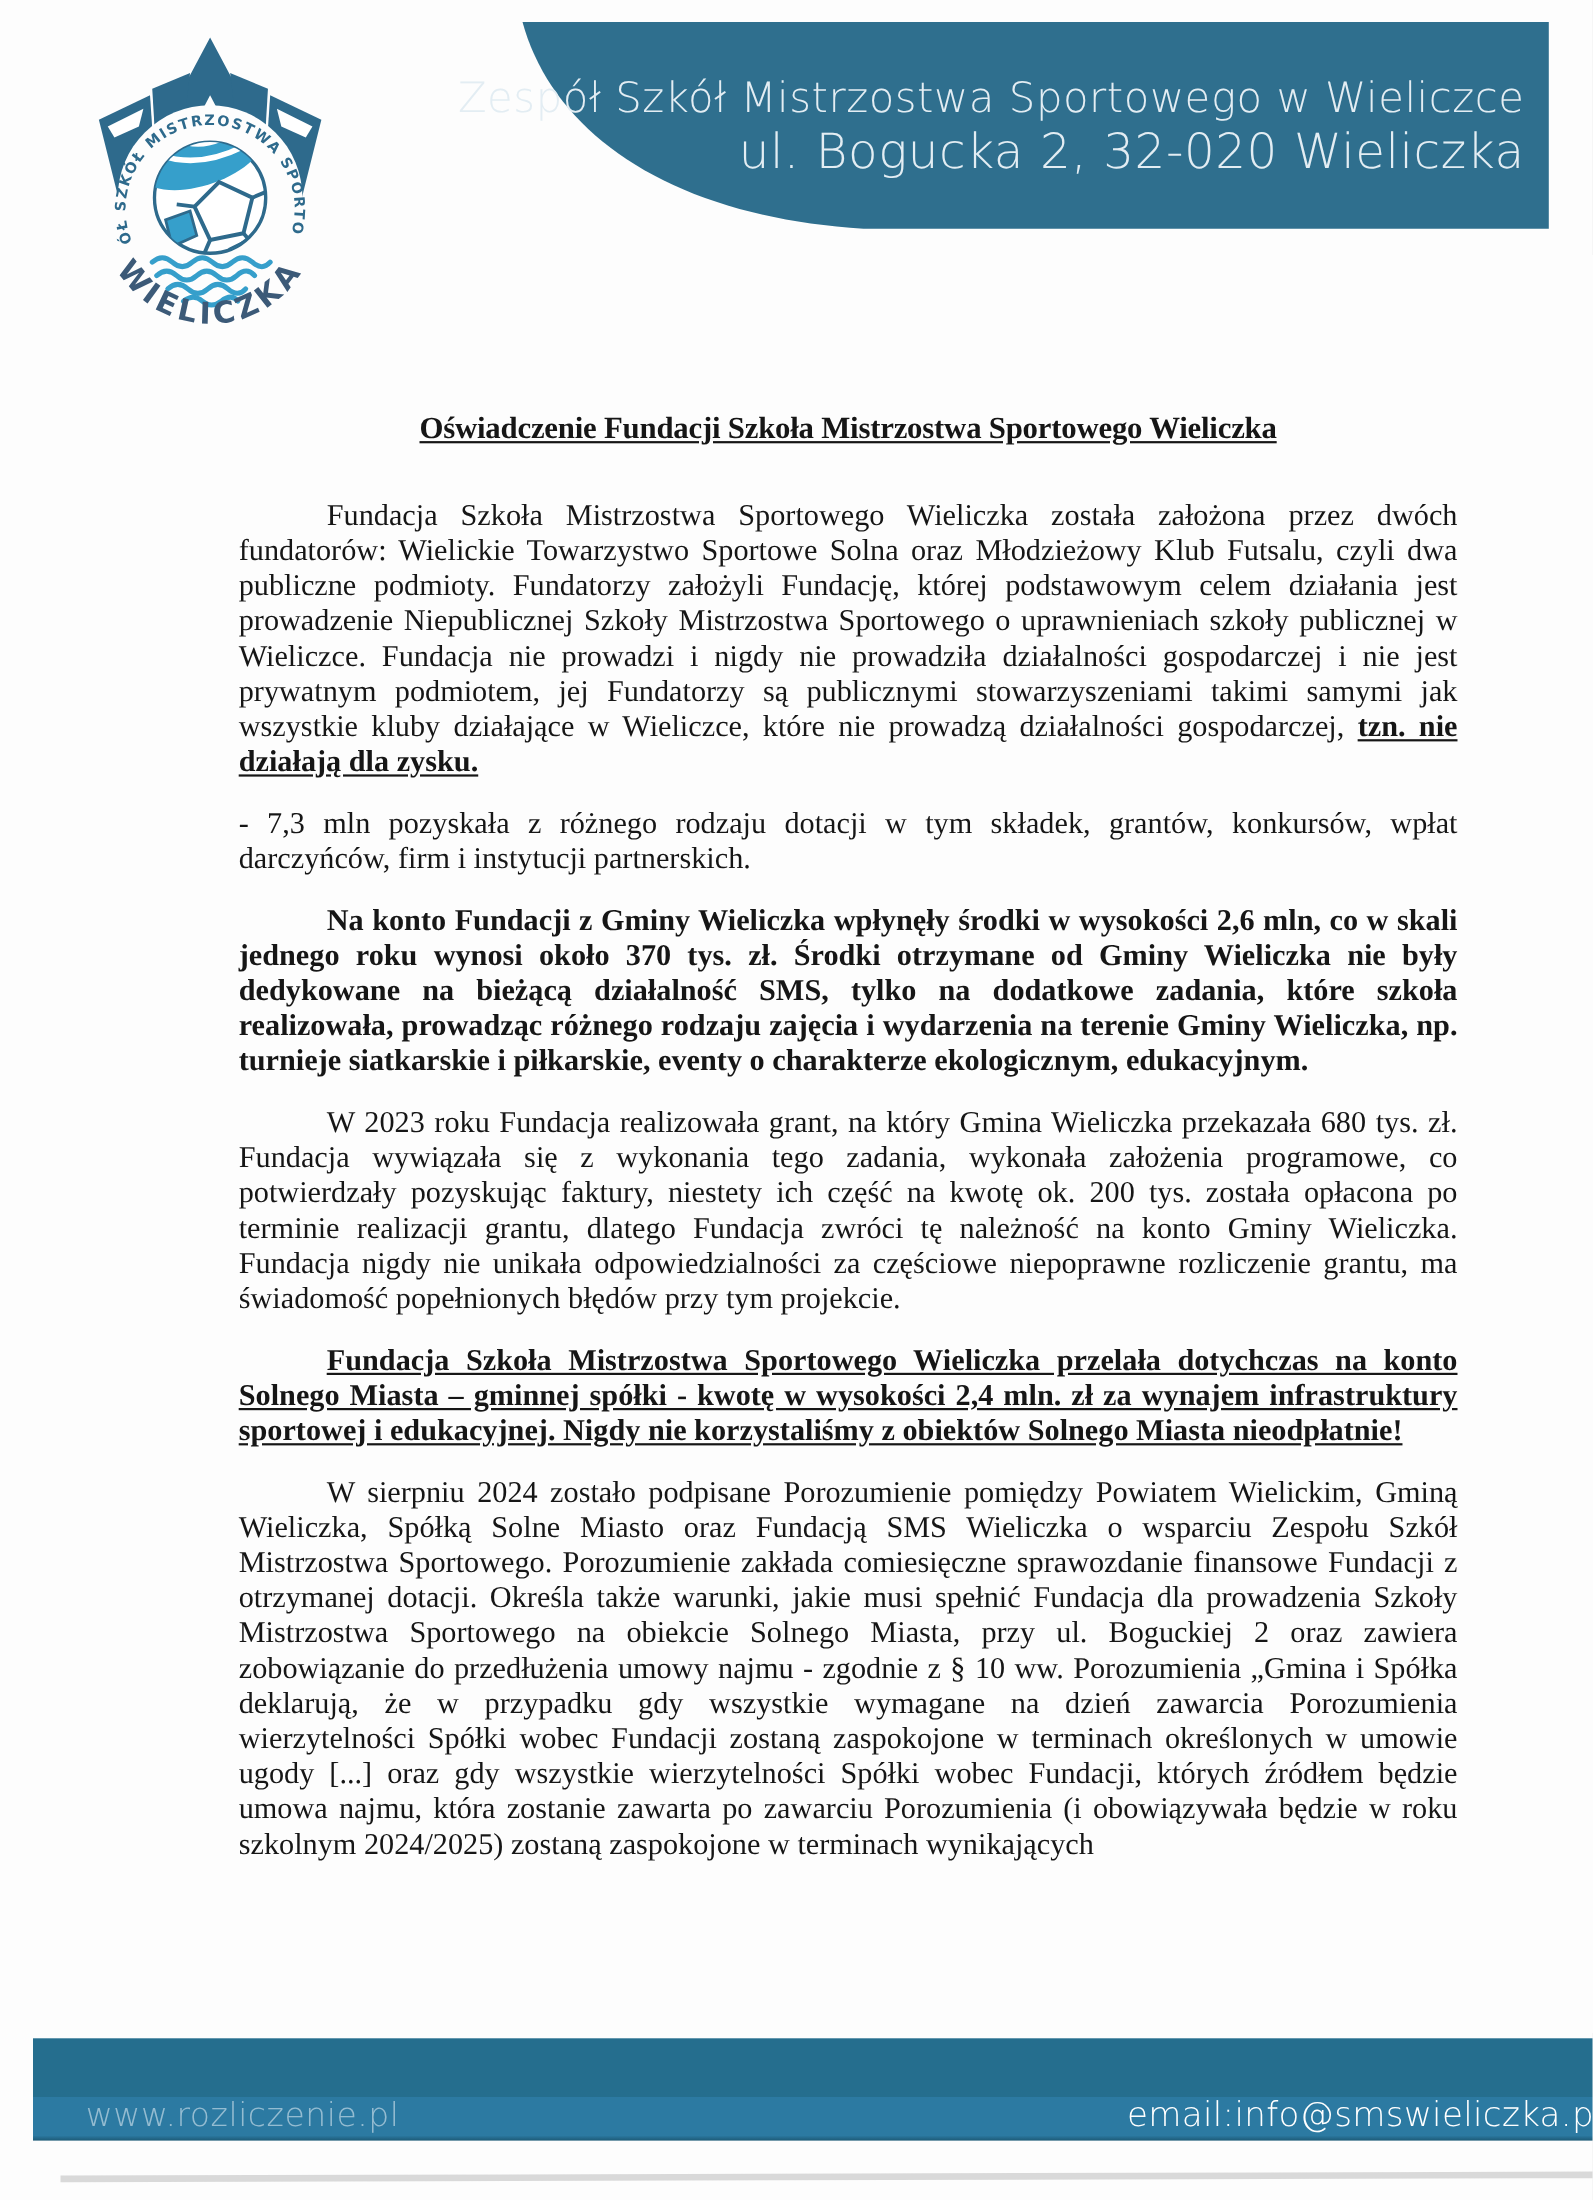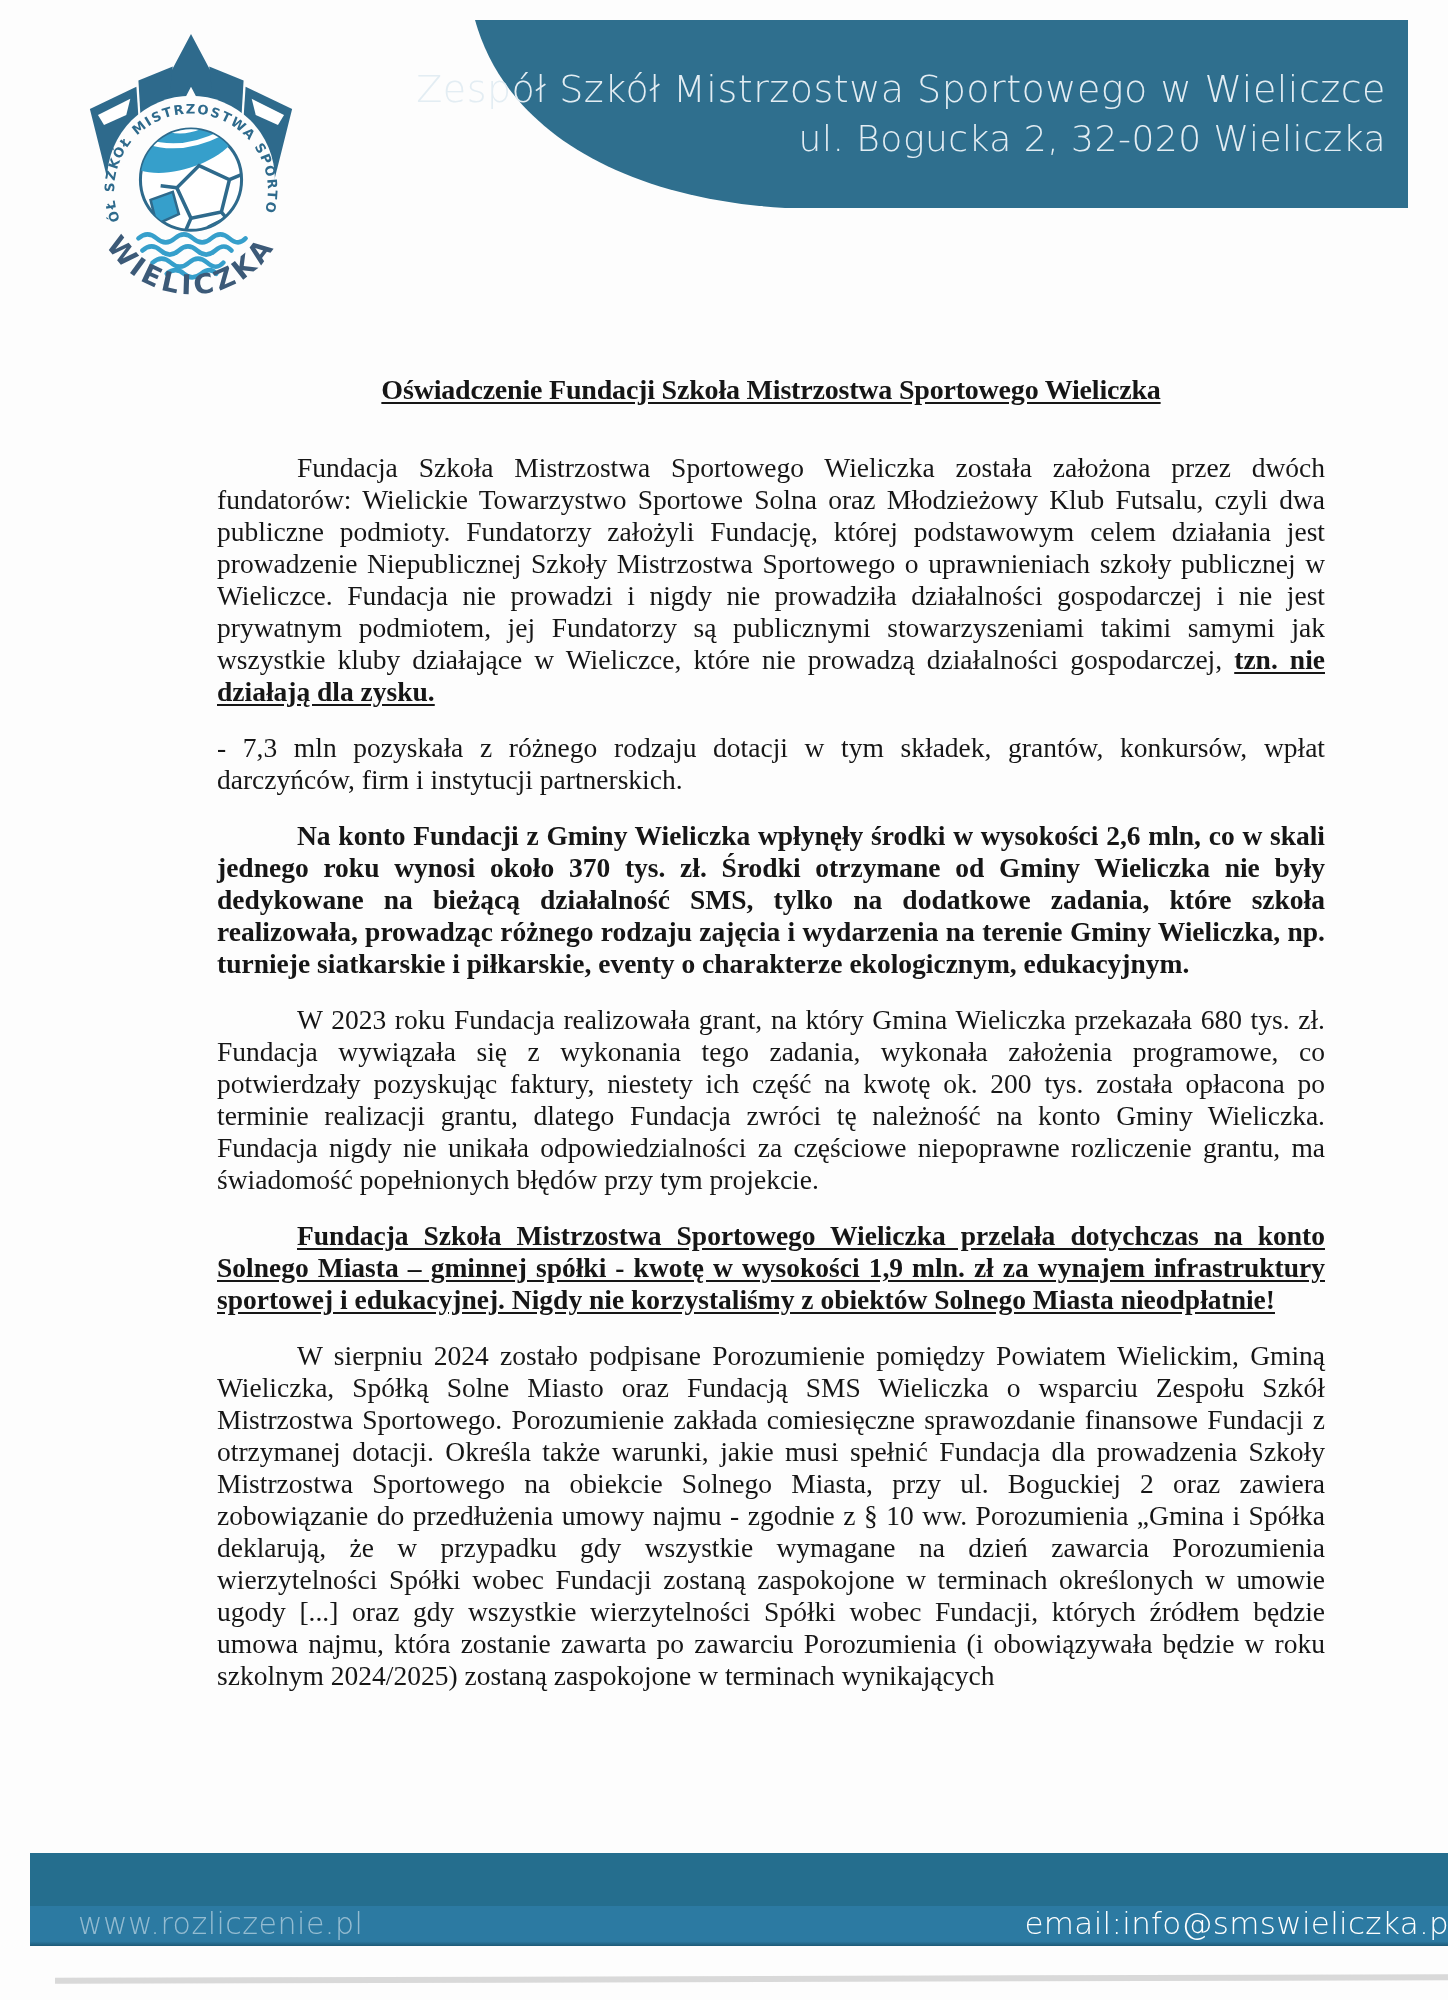--- a/index.html
+++ b/index.html
@@ -10,21 +10,21 @@
   }
 
   
   .banner-svg { position:absolute; left:0; top:0; width:1448px; height:230px; }
   .banner-text {
     position:absolute; top:64px; right:62px; text-align:right;
     font-family:"DejaVu Sans", sans-serif; font-weight:300;
     color:#e3edf3; letter-spacing:0.5px;
   }
   .banner-line1 { font-size:38px; line-height:50px; }
-  .banner-line2, .banner-line3 { font-size:36px; line-height:49px; }
+  .banner-line2, .banner-line3 { font-size:44px; line-height:49px; }
   .logo-svg { position:absolute; left:75px; top:28px; width:232px; height:268px; }
 
   
   .doc-body { position:absolute; left:217px; top:374px; width:1108px; }
   .doc-title {
     font-size:28px; font-weight:bold; text-align:center;
     text-decoration:underline; text-underline-offset:3px;
     margin:0 0 46px 0; letter-spacing:-0.2px;
   }
   .para {
@@ -124,21 +124,21 @@
     </text>
   </svg>
 
   <main class="doc-body">
     <h1 class="doc-title">Oświadczenie Fundacji Szkoła Mistrzostwa Sportowego Wieliczka</h1>
     <div>
         <p class="para indent"><span class="seg-normal">Fundacja Szkoła Mistrzostwa Sportowego Wieliczka została założona przez dwóch fundatorów: Wielickie Towarzystwo Sportowe Solna oraz Młodzieżowy Klub Futsalu, czyli dwa publiczne podmioty. Fundatorzy założyli Fundację, której podstawowym celem działania jest prowadzenie Niepublicznej Szkoły Mistrzostwa Sportowego o uprawnieniach szkoły publicznej w Wieliczce. Fundacja nie prowadzi i nigdy nie prowadziła działalności gospodarczej i nie jest prywatnym podmiotem, jej Fundatorzy są publicznymi stowarzyszeniami takimi samymi jak wszystkie kluby działające w Wieliczce, które nie prowadzą działalności gospodarczej, </span><span class="seg-bold-underline">tzn. nie działają dla zysku.</span></p>
         <p class="para list gap-before"><span class="seg-normal">- 7,3 mln pozyskała z różnego rodzaju dotacji w tym składek, grantów, konkursów, wpłat darczyńców, firm i instytucji partnerskich.</span></p>
         <p class="para indent gap-before"><span class="seg-bold">Na konto Fundacji  z Gminy Wieliczka wpłynęły środki w wysokości 2,6 mln, co w skali jednego roku wynosi około 370 tys. zł. Środki otrzymane od Gminy Wieliczka nie były dedykowane na bieżącą działalność SMS, tylko na dodatkowe zadania, które szkoła realizowała, prowadząc różnego rodzaju zajęcia i wydarzenia na terenie Gminy Wieliczka, np.  turnieje siatkarskie i piłkarskie, eventy o charakterze ekologicznym, edukacyjnym.</span></p>
         <p class="para indent gap-before"><span class="seg-normal">W 2023 roku Fundacja realizowała grant, na który Gmina Wieliczka przekazała 680 tys. zł. Fundacja wywiązała się z wykonania tego zadania, wykonała założenia programowe, co potwierdzały pozyskując faktury, niestety ich część  na kwotę ok. 200 tys. została opłacona po terminie realizacji grantu, dlatego Fundacja zwróci tę należność na konto Gminy Wieliczka. Fundacja nigdy nie unikała odpowiedzialności za częściowe niepoprawne rozliczenie grantu, ma świadomość popełnionych błędów przy tym projekcie.</span></p>
-        <p class="para indent gap-before"><span class="seg-bold-underline">Fundacja Szkoła Mistrzostwa Sportowego Wieliczka przelała dotychczas na konto Solnego Miasta – gminnej spółki - kwotę w wysokości 1,9 mln. zł za wynajem infrastruktury sportowej i edukacyjnej. Nigdy nie korzystaliśmy z obiektów Solnego Miasta nieodpłatnie!</span></p>
+        <p class="para indent gap-before"><span class="seg-bold-underline">Fundacja Szkoła Mistrzostwa Sportowego Wieliczka przelała dotychczas na konto Solnego Miasta – gminnej spółki - kwotę w wysokości 2,4 mln. zł za wynajem infrastruktury sportowej i edukacyjnej. Nigdy nie korzystaliśmy z obiektów Solnego Miasta nieodpłatnie!</span></p>
         <p class="para indent gap-before"><span class="seg-normal">W sierpniu 2024 zostało podpisane Porozumienie pomiędzy Powiatem Wielickim, Gminą Wieliczka, Spółką Solne Miasto oraz Fundacją SMS Wieliczka o wsparciu Zespołu Szkół Mistrzostwa Sportowego. Porozumienie zakłada  comiesięczne sprawozdanie finansowe Fundacji z otrzymanej dotacji. Określa także warunki, jakie musi spełnić Fundacja dla prowadzenia Szkoły Mistrzostwa Sportowego na obiekcie Solnego Miasta, przy ul. Boguckiej 2 oraz zawiera zobowiązanie do przedłużenia umowy najmu - zgodnie z § 10 ww. Porozumienia „Gmina i Spółka deklarują, że w przypadku gdy wszystkie wymagane na dzień zawarcia Porozumienia wierzytelności Spółki wobec Fundacji zostaną zaspokojone w terminach określonych w umowie ugody [...] oraz gdy wszystkie wierzytelności Spółki wobec Fundacji, których źródłem będzie umowa najmu, która zostanie zawarta po zawarciu Porozumienia (i obowiązywała będzie w roku szkolnym 2024/2025) zostaną zaspokojone w terminach wynikających</span></p>
       </div>
   </main>
 
   <div class="footer-band"></div>
   <div class="footer-text footer-site">www.rozliczenie.pl</div>
   <div class="footer-text footer-email">email:info@smswieliczka.pl</div>
 
   <div class="scan-line"></div>
 </div>

